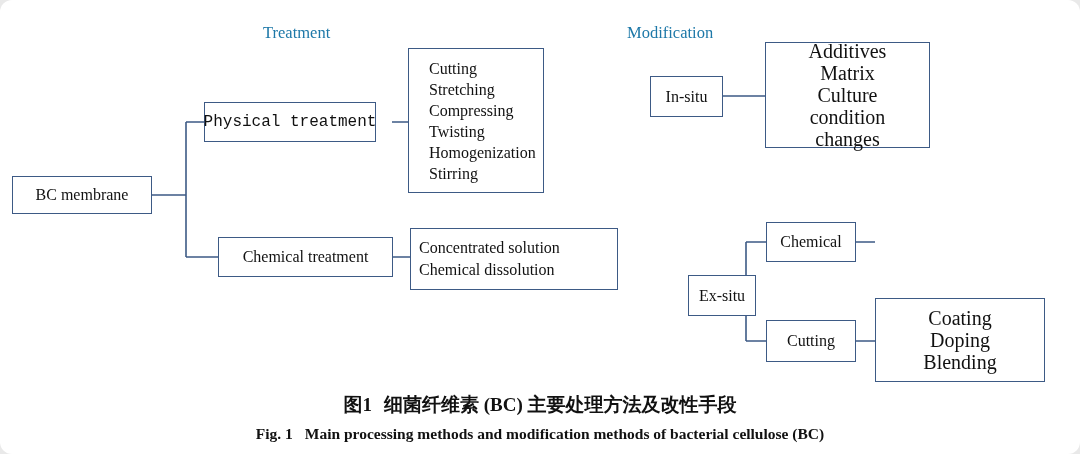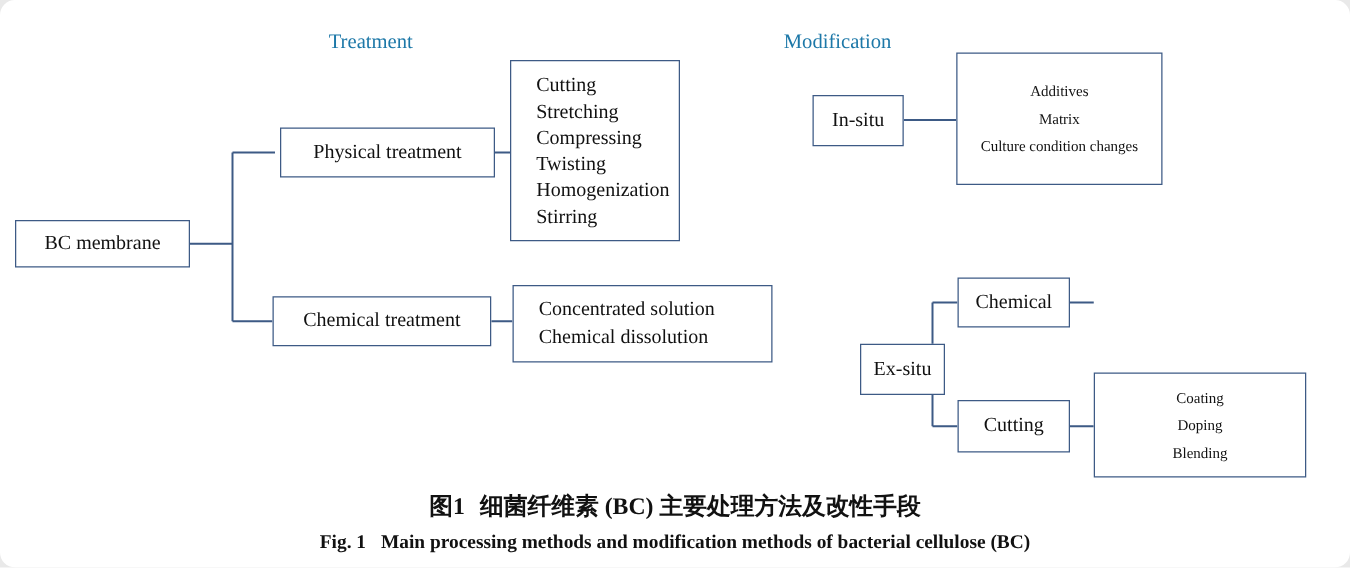--- a/index.html
+++ b/index.html
@@ -18,21 +18,21 @@
   }
   .box{
     position:absolute;
     border:1.5px solid var(--box-border,#3d5a85);
     box-sizing:border-box;
     background:#ffffff;
     display:flex;flex-direction:column;justify-content:center;text-align:right;
   }
   .node{align-items:center;font-size:16px;white-space:nowrap;}
   .list-left{align-items:flex-start;text-align:left;font-size:16px;}
-  .list-center{align-items:center;text-align:center;font-size:12px;}
+  .list-center{align-items:center;text-align:center;font-size:20px;}
   .header{
     position:absolute;
     color:var(--header-text,#1d78a8);
     font-size:16.5px;
   }
   svg.connectors{position:absolute;left:0;top:0;pointer-events:none;}
   .caption{position:absolute;left:0;width:100%;text-align:center;}
   .caption .prefix{margin-right:12px;}
   .caption-zh{top:392px;font-size:19px;font-weight:600;}
   .caption-en{top:425px;font-size:15.5px;font-weight:700;}
@@ -50,34 +50,34 @@
              M725 295 H746 M746 242 V341 M746 242 H766 M746 341 H766
              M856 242 H875
              M856 341 H875" fill="none" stroke="var(--connector,#3d5a85)" stroke-width="1.6"></path>
   </svg>
 
   <div class="header" style="left:263px;top:23px;">Treatment</div>
   <div class="header" style="left:627px;top:23px;">Modification</div>
 
   <div class="box node" style="left:12px;top:176px;width:140px;height:38px;">BC membrane</div>
 
-  <div class="box node" style="left:224px;top:102px;width:172px;height:40px;">Physical treatment</div>
+  <div class="box node" style="left:204px;top:102px;width:172px;height:40px;font-family:Liberation Mono, monospace;">Physical treatment</div>
 
   <div class="box list-left" style="left:408px;top:48px;width:136px;height:145px;padding-left:20px;line-height:21px;">
     <div>Cutting</div>
     <div>Stretching</div>
     <div>Compressing</div>
     <div>Twisting</div>
     <div>Homogenization</div>
     <div>Stirring</div>
   </div>
 
   <div class="box node" style="left:218px;top:237px;width:175px;height:40px;">Chemical treatment</div>
 
-  <div class="box list-left" style="left:410px;top:228px;width:208px;height:62px;padding-left:20px;line-height:22px;">
+  <div class="box list-left" style="left:410px;top:228px;width:208px;height:62px;padding-left:8px;line-height:22px;">
     <div>Concentrated solution</div>
     <div>Chemical dissolution</div>
   </div>
 
   <div class="box node" style="left:650px;top:76px;width:73px;height:41px;">In-situ</div>
 
   <div class="box list-center" style="left:765px;top:42px;width:165px;height:106px;padding:0 18px;line-height:22px;">
     <div>Additives</div>
     <div>Matrix</div>
     <div>Culture condition changes</div>

